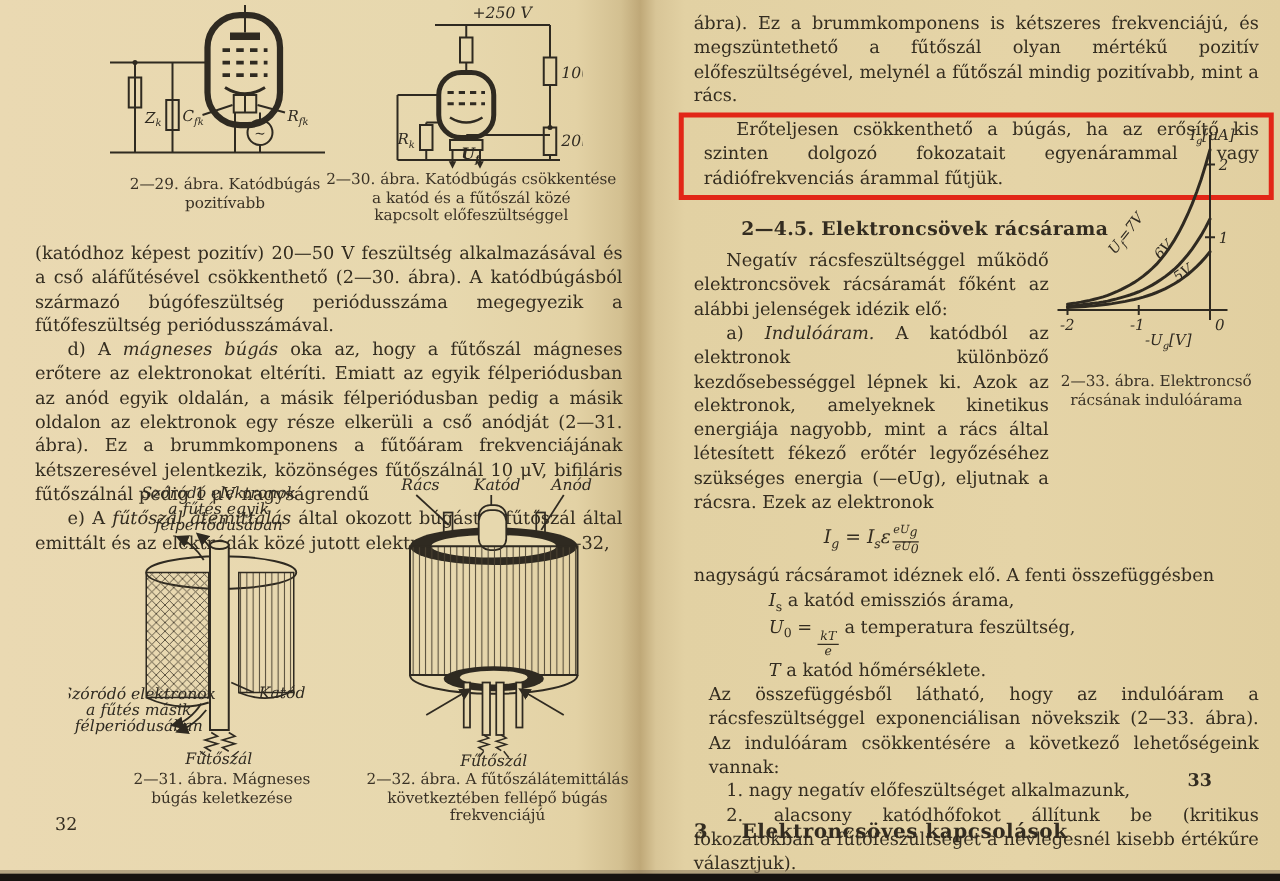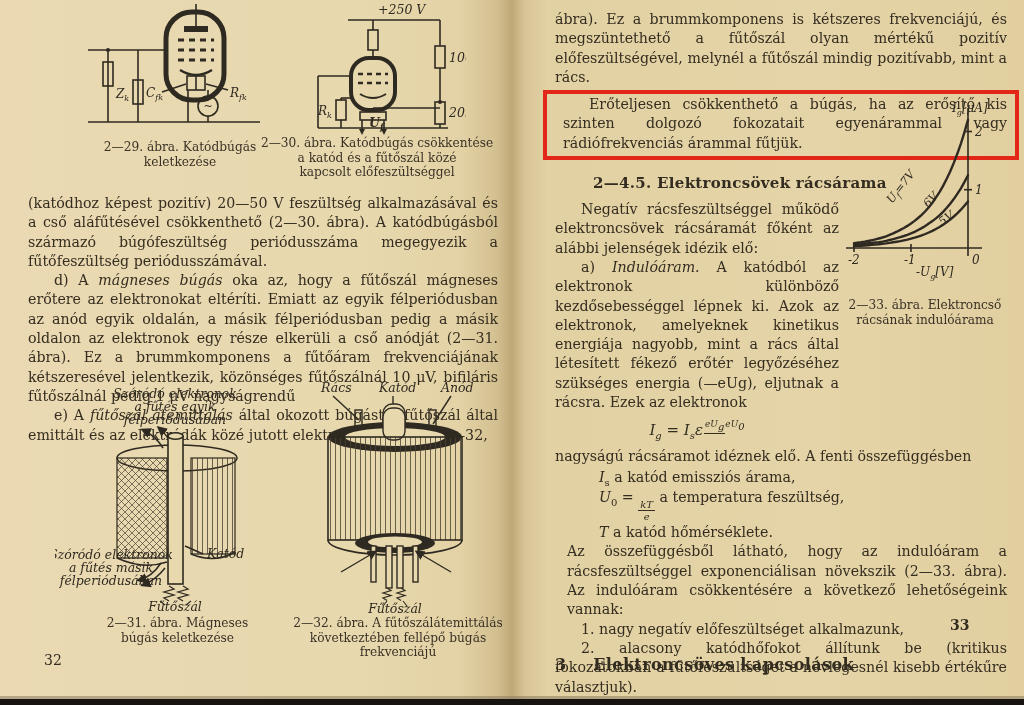--- a/index.html
+++ b/index.html
@@ -32,24 +32,24 @@
 
   
   .rtext{position:absolute;left:43px;top:10px;width:452px;}
   .redbox{border:4px solid #e22617;padding:1px 8px 3px 16px;margin:3px -12px 6px -12px;}
   .rheading{font-weight:bold;font-size:15px;margin:14px 0 8px 38px;letter-spacing:.3px;}
   .colwrap{margin-right:168px;}
   .chartblock{position:absolute;left:328px;top:100px;width:170px;}
   .chartcap{margin-top:2px;}
   .formula{text-align:center;font-style:italic;font-size:15px;margin:8px 0 6px 0;}
   .formula sub{font-size:10px;}
-  .supfrac{display:inline-flex;flex-direction:row;vertical-align:8px;font-size:9px;
+  .supfrac{display:inline-flex;flex-direction:column;vertical-align:8px;font-size:9px;
            line-height:1.05;text-align:right;margin-left:1px;}
   .supfrac .fnum{border-bottom:.8px solid #342d20;padding:0 1px;}
-  .deflist{margin-left:44px;}
+  .deflist{margin-left:60px;}
   .defline{margin:2px 0;font-size:14.2px;}
   .defline .sym{font-style:italic;}
   .infrac{display:inline-flex;flex-direction:column;vertical-align:-6px;font-size:10px;
           line-height:1.1;text-align:center;font-style:italic;}
   .infrac .fnum{border-bottom:.8px solid #342d20;padding:0 2px;}
   .footer{position:absolute;left:43px;top:655px;width:452px;font-size:16px;}
   .footer .fnum{display:inline-block;font-weight:bold;}
   .footer .ftext{display:inline-block;font-weight:bold;margin-left:22px;letter-spacing:.4px;}
   .pagenum-right{position:absolute;left:438px;top:617px;font-size:14px;font-weight:bold;}
 
@@ -89,21 +89,21 @@
         <line x1="94" y1="90" x2="118" y2="82"></line>
         <line x1="160" y1="88" x2="138" y2="82"></line>
       </g>
       <text x="140" y="108" font-size="11" text-anchor="middle">~</text>
       <text x="78" y="95" font-size="12" class="svg-ital" text-anchor="start"><tspan>C</tspan><tspan font-size="8" baseline-shift="-3">fk</tspan></text>
       <text x="162" y="95" font-size="12" class="svg-ital"><tspan>R</tspan><tspan font-size="8" baseline-shift="-3">fk</tspan></text>
       <text x="48" y="96" font-size="12" class="svg-ital"><tspan>Z</tspan><tspan font-size="8" baseline-shift="-3">k</tspan></text>
     </svg>
     <div class="caption fig29cap">
       <div>2—29. ábra. Katódbúgás</div>
-      <div>keletkezése</div>
+      <div>pozitívabb</div>
     </div>
 
     <svg class="fig30" width="178" height="138" viewBox="0 0 178 138">
       <g stroke="#2f2a21" stroke-width="1.6" fill="none">
         <line x1="60" y1="18" x2="152" y2="18"></line>
         <line x1="152" y1="18" x2="152" y2="44"></line>
         <line x1="85" y1="18" x2="85" y2="28"></line>
         <rect x="80" y="28" width="10" height="20"></rect>
         <line x1="85" y1="48" x2="85" y2="56"></line>
         <rect x="63" y="56" width="44" height="52" rx="18" stroke-width="4"></rect>

